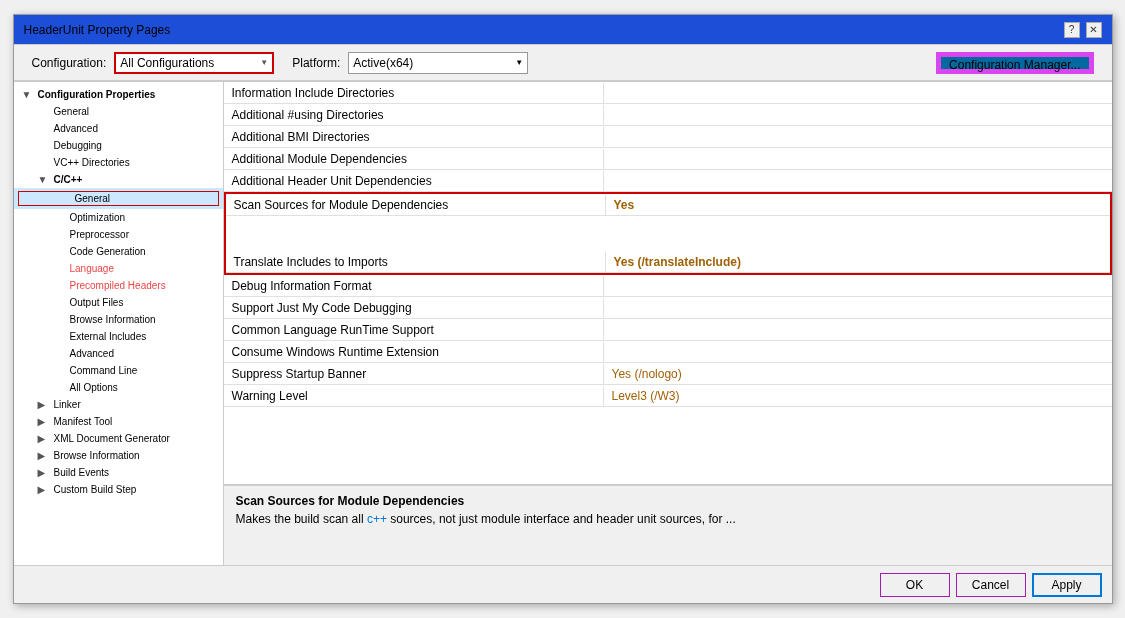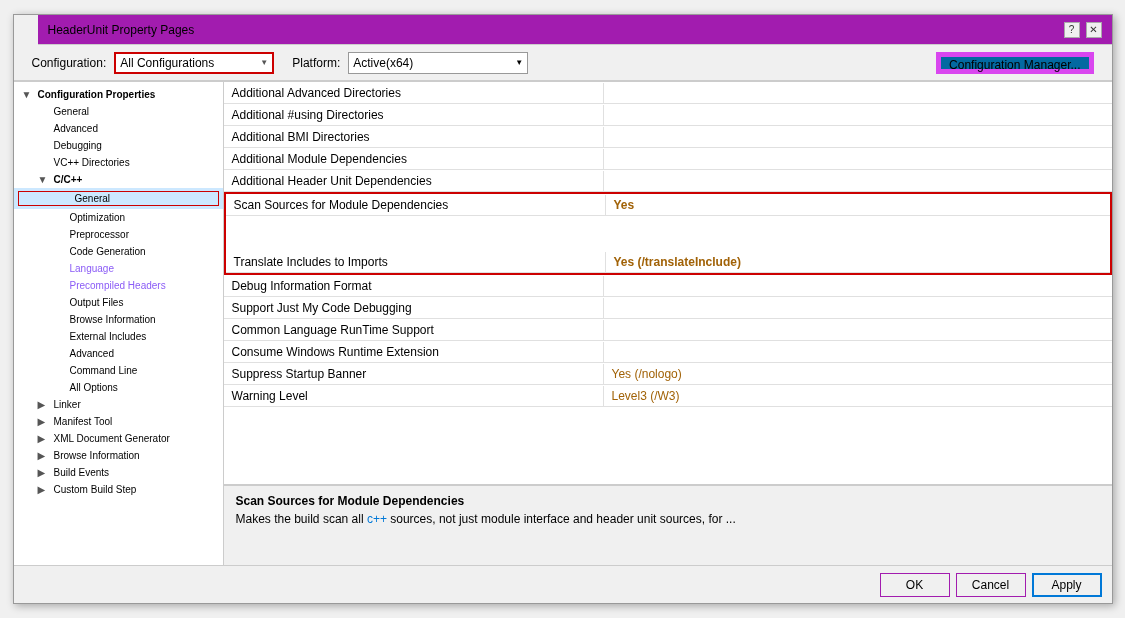--- a/index.html
+++ b/index.html
@@ -17,28 +17,27 @@
     .dialog {
       width: 1100px;
       height: 590px;
       background: #f0f0f0;
       border: 1px solid #999;
       box-shadow: 2px 2px 8px rgba(0,0,0,0.3);
       display: flex;
       flex-direction: column;
     }
     .title-bar {
-      background: #a21caf;
+      background: #1d4ed8;
       border-bottom: 1px solid #ccc;
       padding: 6px 10px;
       display: flex;
       align-items: center;
       justify-content: space-between;
       height: 30px;
-      margin-left: 24px;
     }
     .title-bar-title {
       font-size: 12px;
       color: #000;
     }
     .title-bar-controls {
       display: flex;
       gap: 6px;
     }
     .title-btn {
@@ -140,21 +139,21 @@
       color: #555;
       flex-shrink: 0;
     }
     .tree-text {
       font-size: 10px;
     }
     .tree-text.bold {
       font-weight: bold;
     }
     .tree-text.red {
-      color: #8b5cf6;
+      color: #ef4444;
     }
     .indent1 { padding-left: 8px; }
     .indent2 { padding-left: 24px; }
     .indent3 { padding-left: 40px; }
     .right-panel {
       flex: 1;
       display: flex;
       flex-direction: column;
       overflow: hidden;
       background: #fff;
@@ -398,21 +397,21 @@
           <span class="tree-arrow">▶</span>
           <span class="tree-text">Custom Build Step</span>
         </div>
       </div>
 
     </div>
 
     <div class="right-panel">
       <div class="properties-table" id="props-table">
           <div class="prop-row" style="">
-    <div class="prop-name">Additional Advanced Directories</div>
+    <div class="prop-name">Information Include Directories</div>
     <div class="prop-value" style=""></div>
   </div>
           <div class="prop-row" style="">
     <div class="prop-name">Additional #using Directories</div>
     <div class="prop-value" style=""></div>
   </div>
           <div class="prop-row" style="">
     <div class="prop-name">Additional BMI Directories</div>
     <div class="prop-value" style=""></div>
   </div>

